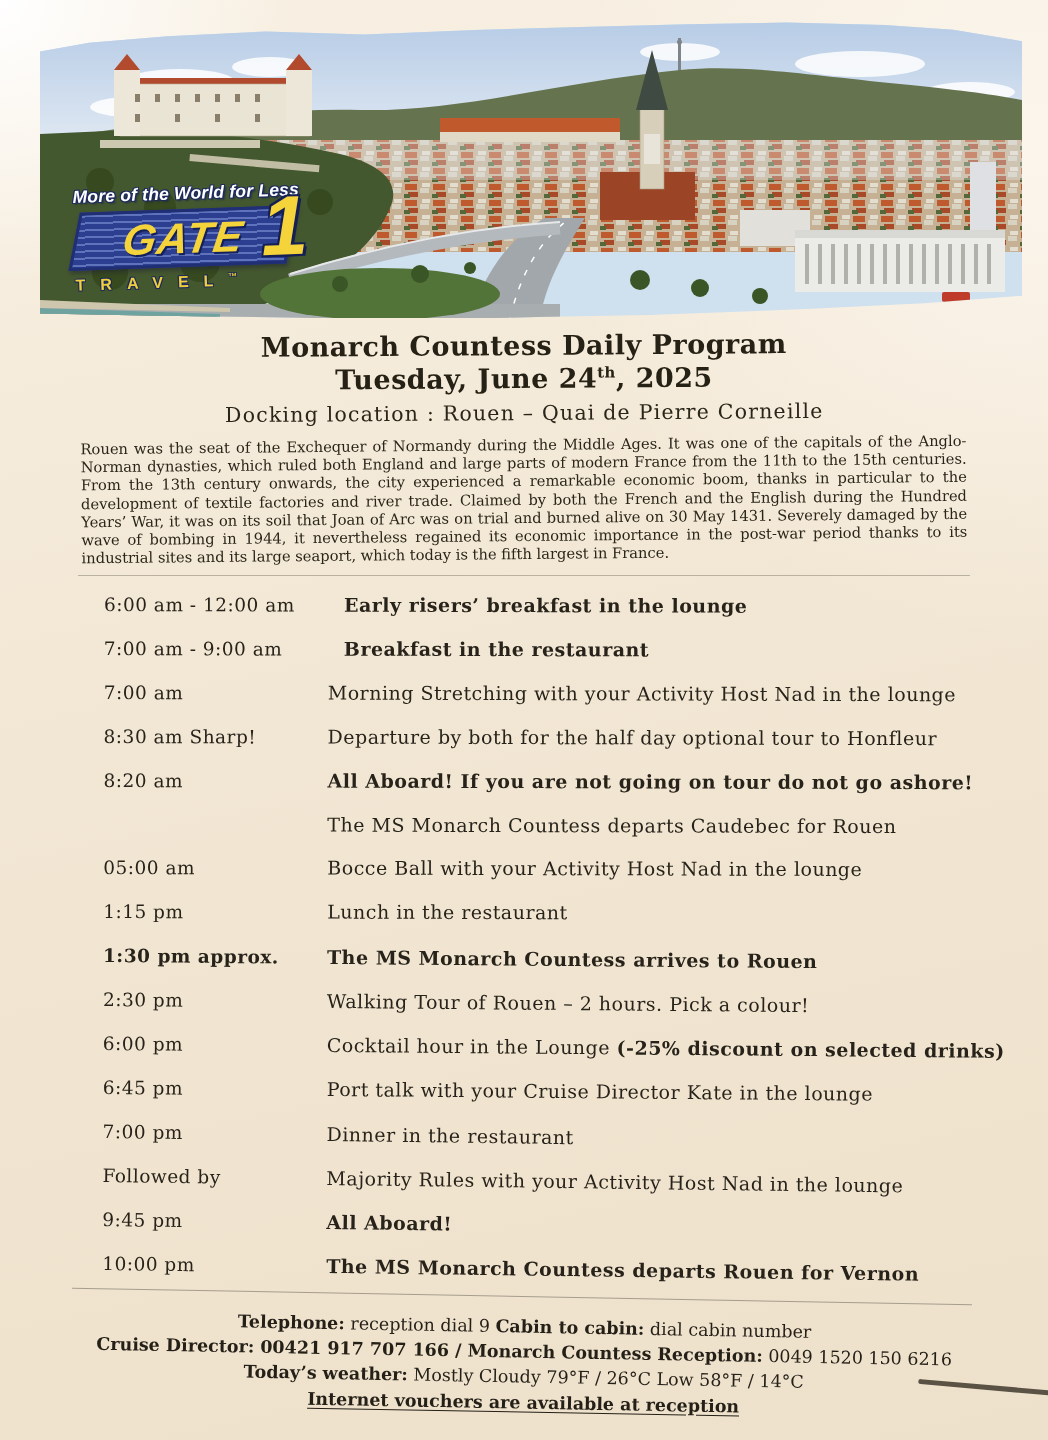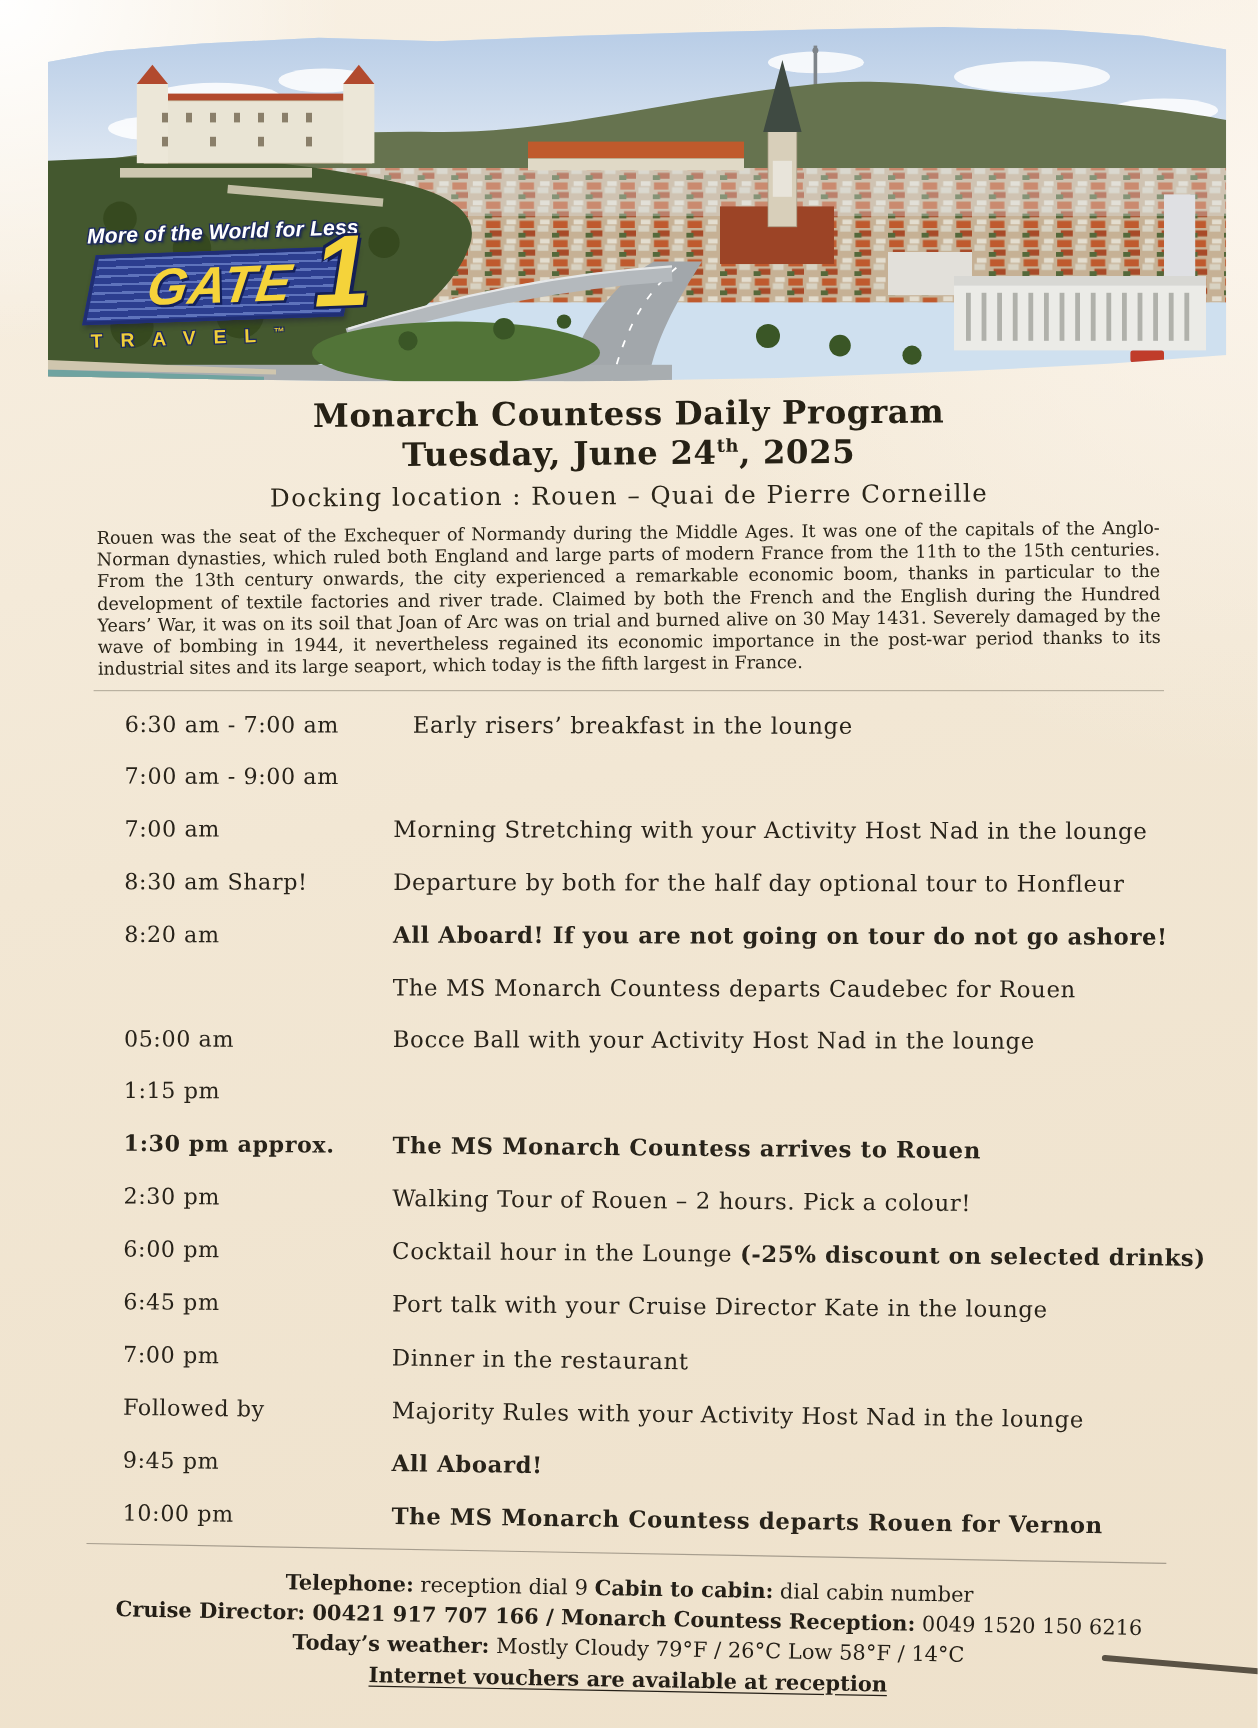--- a/index.html
+++ b/index.html
@@ -67,21 +67,21 @@
 
   .rule{border-top:1.5px solid #a79f8f;opacity:.75;}
   .rule-top{width:892px;margin:12px auto 0;}
   .rule-bottom{width:900px;margin:16px 0 0 72px;transform:rotate(1.05deg);border-color:#8e8678;}
 
   
   .rows{margin:16px 0 0 104px;transform:rotate(.15deg);transform-origin:left top;}
   .row{display:flex;align-items:baseline;margin-bottom:18px;font-size:19px;line-height:1.35;color:#28231a;letter-spacing:.5px;}
   .row .time{flex:none;width:224px;font-size:18.5px;}
   .row .act{padding-right:30px;}
-  .row .act.indent{padding-left:16px;}
+  .row .act.indent{padding-left:16px;font-weight:bold;}
   .b{font-weight:700;}
   .u{text-underline-offset:3px;}
   .rows .row:nth-child(n+9){transform:rotate(.35deg);transform-origin:left center;}
   .rows .row:nth-child(n+13){transform:rotate(.6deg);transform-origin:left center;}
 
   
   .footer{margin-top:8px;text-align:center;font-size:17.5px;line-height:1.44;color:#241f17;transform:rotate(1.05deg);transform-origin:left center;}
   .vouchers{font-weight:700;text-decoration:underline;text-underline-offset:3px;}
 
   .corner-mark{
@@ -217,25 +217,26 @@
     <div class="date"><span>Tuesday, June 24</span><sup>th</sup><span>, 2025</span></div>
     <div class="docking">Docking location : Rouen – Quai de Pierre Corneille</div>
   </div>
 
   <p class="intro">Rouen was the seat of the Exchequer of Normandy during the Middle Ages. It was one of the capitals of the Anglo-Norman dynasties, which ruled both England and large parts of modern France from the 11th to the 15th centuries. From the 13th century onwards, the city experienced a remarkable economic boom, thanks in particular to the development of textile factories and river trade. Claimed by both the French and the English during the Hundred Years’ War, it was on its soil that Joan of Arc was on trial and burned alive on 30 May 1431. Severely damaged by the wave of bombing in 1944, it nevertheless regained its economic importance in the post-war period thanks to its industrial sites and its large seaport, which today is the fifth largest in France.</p>
 
   <div class="rule rule-top"></div>
 
   <div class="rows">
     <div class="row">
-      <span class="time">6:30 am - 7:00 am</span>
+      <span class="time">6:00 am - 12:00 am</span>
       <span class="act indent"><span>Early risers’ breakfast in the lounge</span><span></span><span></span></span>
     </div>
     <div class="row">
       <span class="time">7:00 am - 9:00 am</span>
+      <span class="act indent"><span>Breakfast in the restaurant</span><span></span><span></span></span>
     </div>
     <div class="row">
       <span class="time">7:00 am</span>
       <span class="act"><span>Morning Stretching with your Activity Host Nad in the lounge</span><span></span><span></span></span>
     </div>
     <div class="row">
       <span class="time">8:30 am Sharp!</span>
       <span class="act"><span>Departure by both for the </span><span class="u">half day</span><span> optional tour to Honfleur</span></span>
     </div>
     <div class="row">
@@ -245,20 +246,21 @@
     <div class="row">
       <span class="time"></span>
       <span class="act"><span>The MS Monarch Countess departs Caudebec for Rouen</span><span></span><span></span></span>
     </div>
     <div class="row">
       <span class="time">05:00 am</span>
       <span class="act"><span>Bocce Ball with your Activity Host Nad in the lounge</span><span></span><span></span></span>
     </div>
     <div class="row">
       <span class="time">1:15 pm</span>
+      <span class="act"><span>Lunch in the restaurant</span><span></span><span></span></span>
     </div>
     <div class="row">
       <span class="time b">1:30 pm approx.</span>
       <span class="act b"><span>The MS Monarch Countess arrives to Rouen</span><span></span><span></span></span>
     </div>
     <div class="row">
       <span class="time">2:30 pm</span>
       <span class="act"><span>Walking Tour of Rouen – 2 hours. Pick a colour!</span><span></span><span></span></span>
     </div>
     <div class="row">

